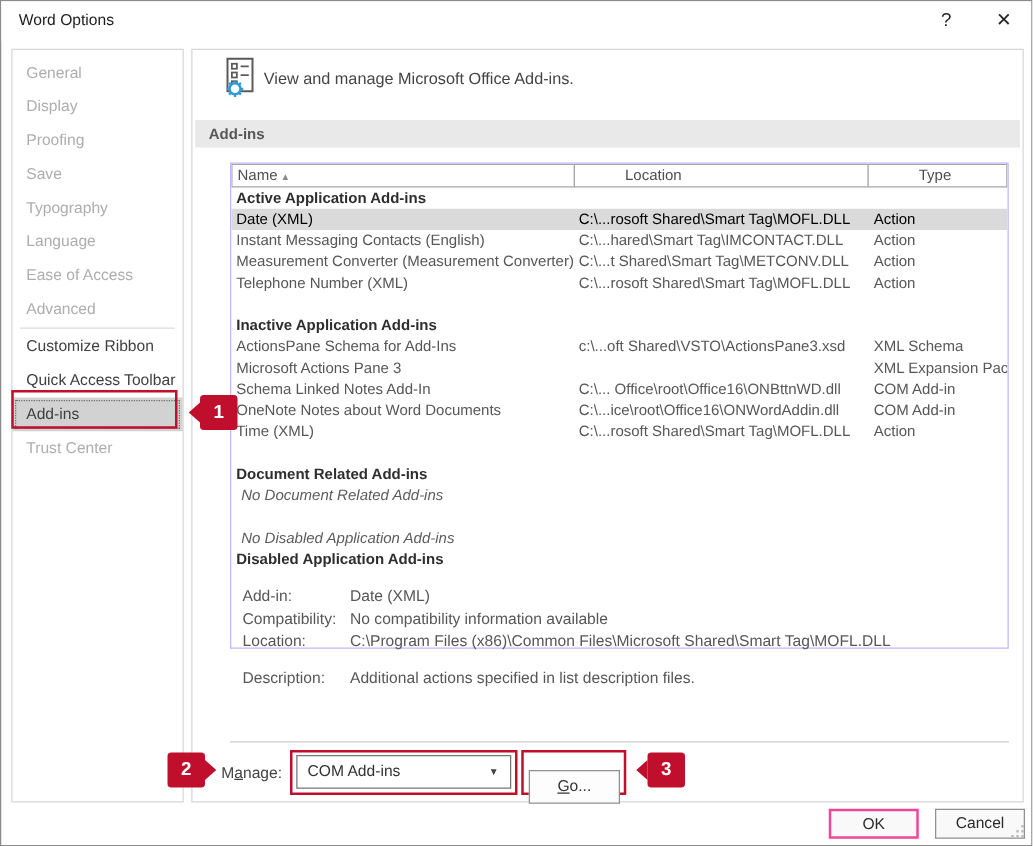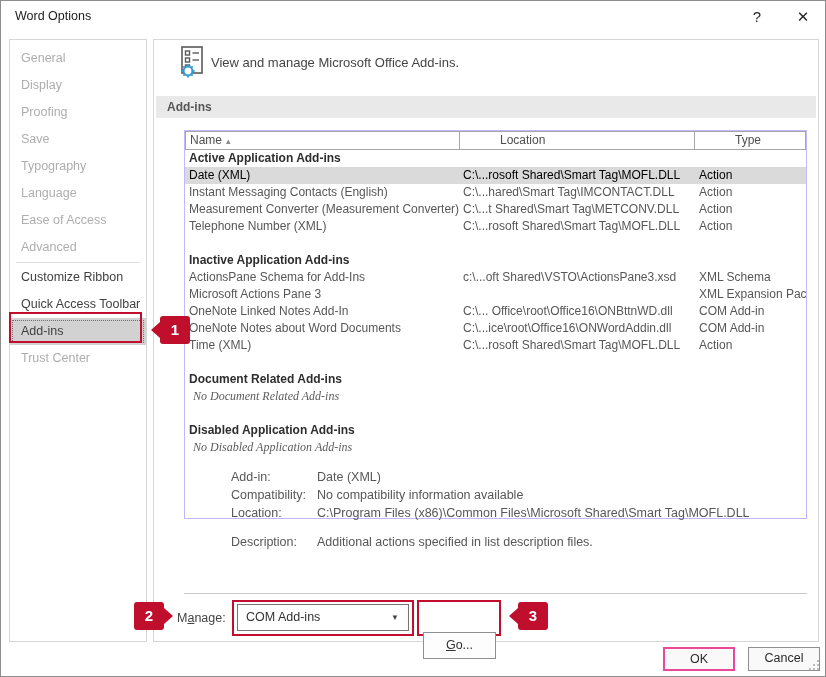--- a/index.html
+++ b/index.html
@@ -44,44 +44,44 @@
   .th-name { width:275px; }
   .th-loc  { width:236px; }
   .th-type { flex:1; }
   .sort-arrow { font-size:9px; color:#8a8a8a; margin-left:4px; }
   .trow { display:flex; height:17px; line-height:17px; color:#575757; white-space:nowrap; }
   .c-name { width:275px; padding-left:4px; overflow:hidden; }
   .c-loc  { width:236px; padding-left:3px; overflow:hidden; }
   .c-type { flex:1; padding-left:3px; overflow:hidden; }
   .trow.ghead { font-weight:bold; color:#2e2e2e; }
   .trow.sel { background:#dadada; color:#000; }
-  .trow.note { font-style:italic; color:#5c5c5c;font-family:Liberation Serif, serif; }
+  .trow.note { font-style:italic; color:#5c5c5c; }
   .trow.note .c-name { padding-left:8px; }
   .trow.blank { height:17px; }
 
   
   .details { position:absolute; left:40px; top:428px; font-size:12.5px; color:#575757; }
-  .d-row { display:flex; height:18px; line-height:18px;margin-left:37px; }
+  .d-row { display:flex; height:18px; line-height:18px; }
   .d-label { width:86px; }
   .d-row.descr { margin-top:11px; }
   .d-value { white-space:nowrap; }
 
   
   .hdivider { position:absolute; left:30px; top:553px; width:623px; height:1px; background:#cbcbcb; }
   .manage-label { position:absolute; left:23px; top:565px; height:26px; line-height:26px;
                   font-size:12.5px; color:#444; }
   .u { text-decoration:underline; }
   .red-outline { position:absolute; border:2px solid #C00E2D; }
   .ro-dd { left:78px; top:560px; width:182px; height:36px; }
   .ro-go { left:263px; top:560px; width:84px; height:36px; }
   .dropdown { position:absolute; left:83px; top:564px; width:172px; height:27px;
               border:1px solid #767676; background:#fff; line-height:25px;
               font-size:12.5px; color:#333; padding-left:8px; }
   .dd-arrow { position:absolute; right:9px; top:0; font-size:8px; color:#444; line-height:25px; }
-  .go-btn { position:absolute; left:269px; top:592px; width:73px; height:27px;
+  .go-btn { position:absolute; left:269px; top:576px; width:73px; height:27px;
             border:1px solid #8f8f8f; background:#fdfdfd; text-align:center;
             line-height:25px; font-size:12.5px; color:#333; }
 
   
   .badge { position:absolute; display:flex; align-items:center; }
   .badge .sq { width:30px; height:28px; background:#C00E2D; border-radius:3px;
                color:#fff; font-size:15px; font-weight:bold; text-align:center;
                line-height:28px; }
   .tri-left { width:0; height:0; border-top:8px solid transparent;
               border-bottom:8px solid transparent; border-right:9px solid #C00E2D; }
@@ -199,21 +199,21 @@
         <div class="c-name">ActionsPane Schema for Add-Ins</div>
         <div class="c-loc">c:\...oft Shared\VSTO\ActionsPane3.xsd</div>
         <div class="c-type">XML Schema</div>
       </div>
       <div class="trow">
         <div class="c-name">Microsoft Actions Pane 3</div>
         <div class="c-loc"></div>
         <div class="c-type">XML Expansion Pack</div>
       </div>
       <div class="trow">
-        <div class="c-name">OneNote Linked Notes Add-In</div>
+        <div class="c-name">Schema Linked Notes Add-In</div>
         <div class="c-loc">C:\... Office\root\Office16\ONBttnWD.dll</div>
         <div class="c-type">COM Add-in</div>
       </div>
       <div class="trow">
         <div class="c-name">OneNote Notes about Word Documents</div>
         <div class="c-loc">C:\...ice\root\Office16\ONWordAddin.dll</div>
         <div class="c-type">COM Add-in</div>
       </div>
       <div class="trow">
         <div class="c-name">Time (XML)</div>
@@ -225,25 +225,25 @@
 
       <div class="trow ghead">
         <div class="c-name">Document Related Add-ins</div>
       </div>
       <div class="trow note">
         <div class="c-name">No Document Related Add-ins</div>
       </div>
 
       <div class="trow blank"></div>
 
-      <div class="trow ghead">
-        <div class="c-name">Disabled Application Add-ins</div>
-      </div>
       <div class="trow note">
         <div class="c-name">No Disabled Application Add-ins</div>
+      </div>
+      <div class="trow ghead">
+        <div class="c-name">Disabled Application Add-ins</div>
       </div>
     </div>
 
     <div class="details">
       <div class="d-row">
         <div class="d-label">Add-in:</div>
         <div class="d-value">Date (XML)</div>
       </div>
       <div class="d-row">
         <div class="d-label">Compatibility:</div>

